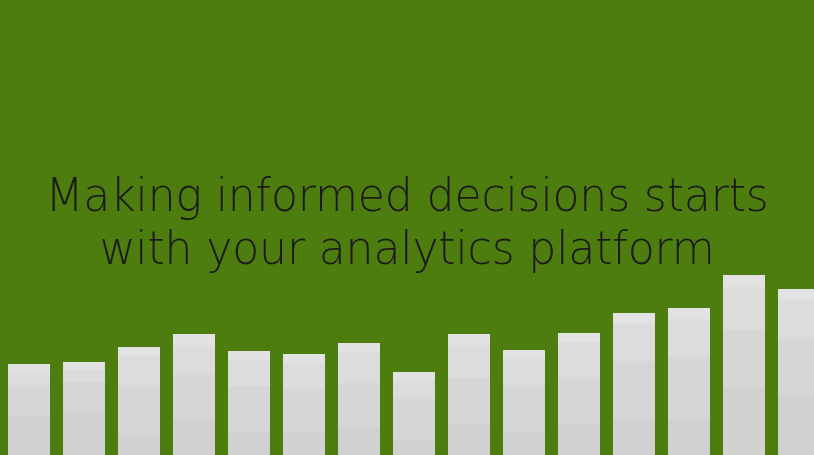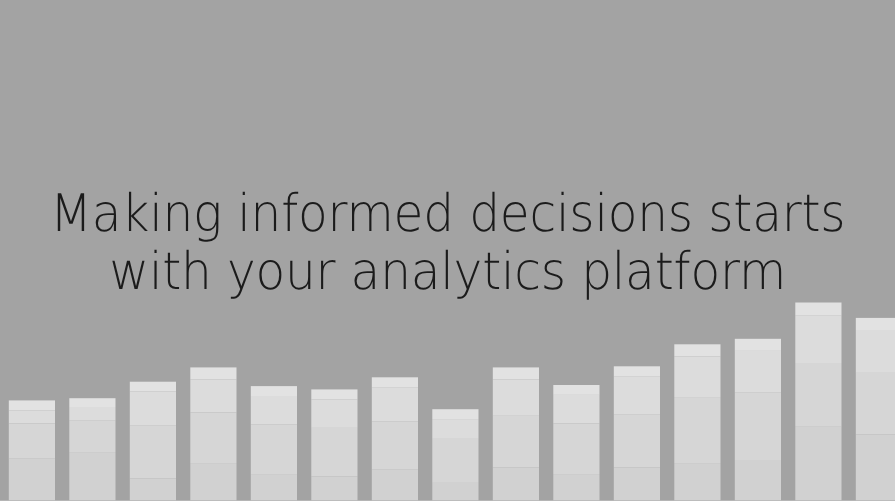--- a/index.html
+++ b/index.html
@@ -12,21 +12,21 @@
     height: 455px;
     overflow: hidden;
     background: #ebebeb;
     font-family: "DejaVu Sans", "Liberation Sans", sans-serif;
   }
 
   #hero-slide {
     position: relative;
     width: 814px;
     height: 455px;
-    background: #a3a3a3;
+    background: #4d7c0f;
     overflow: hidden;
   }
 
   
   #bar-chart {
     position: absolute;
     left: 0;
     top: 0;
     width: 814px;
     height: 455px;

